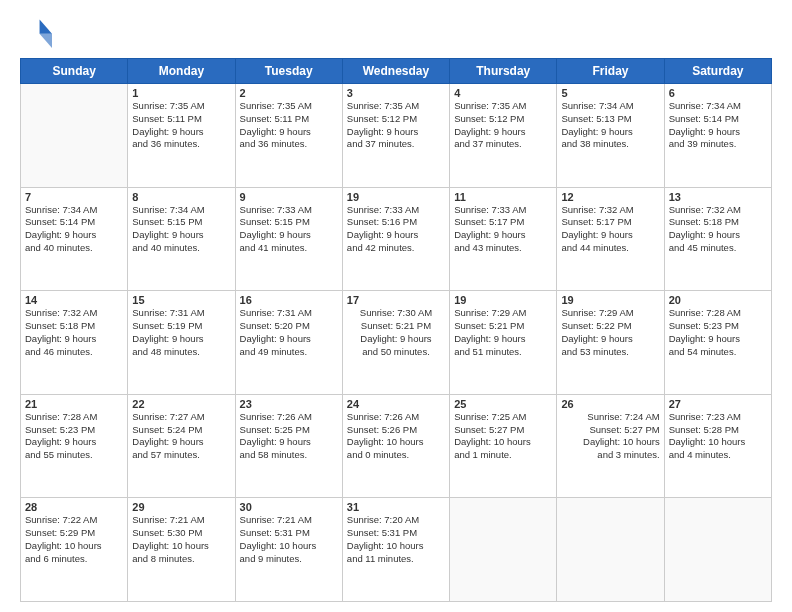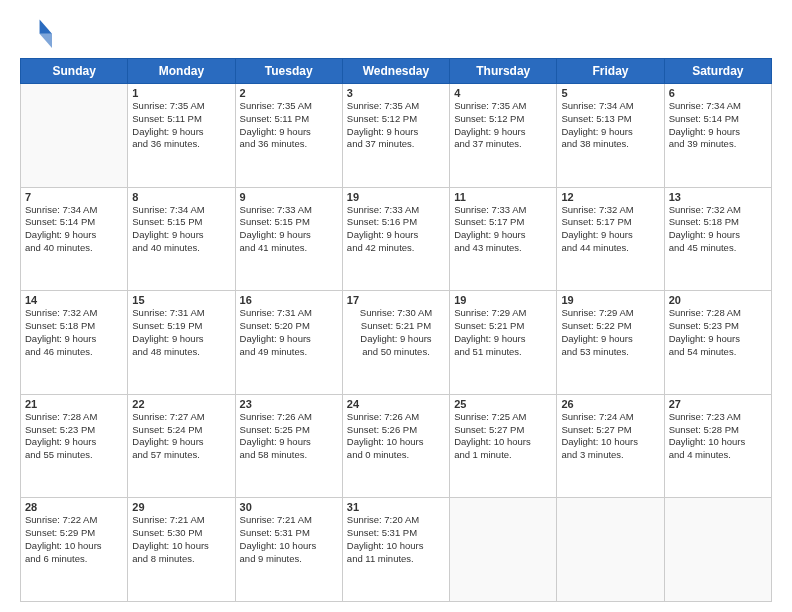--- a/index.html
+++ b/index.html
@@ -314,21 +314,21 @@
           </td>
           <td>
             <span class="day-number">25</span>
             <div class="day-info" style="white-space: pre-line;">Sunrise: 7:25 AM
 Sunset: 5:27 PM
 Daylight: 10 hours
 and 1 minute.</div>
           </td>
           <td>
             <span class="day-number">26</span>
-            <div class="day-info" style="white-space: pre-line;">Sunrise: 7:24 AM
+            <div class="day-info" style="white-space: pre-line; text-align: right;">Sunrise: 7:24 AM
 Sunset: 5:27 PM
 Daylight: 10 hours
 and 3 minutes.</div>
           </td>
           <td>
             <span class="day-number">27</span>
             <div class="day-info" style="white-space: pre-line;">Sunrise: 7:23 AM
 Sunset: 5:28 PM
 Daylight: 10 hours
 and 4 minutes.</div>

